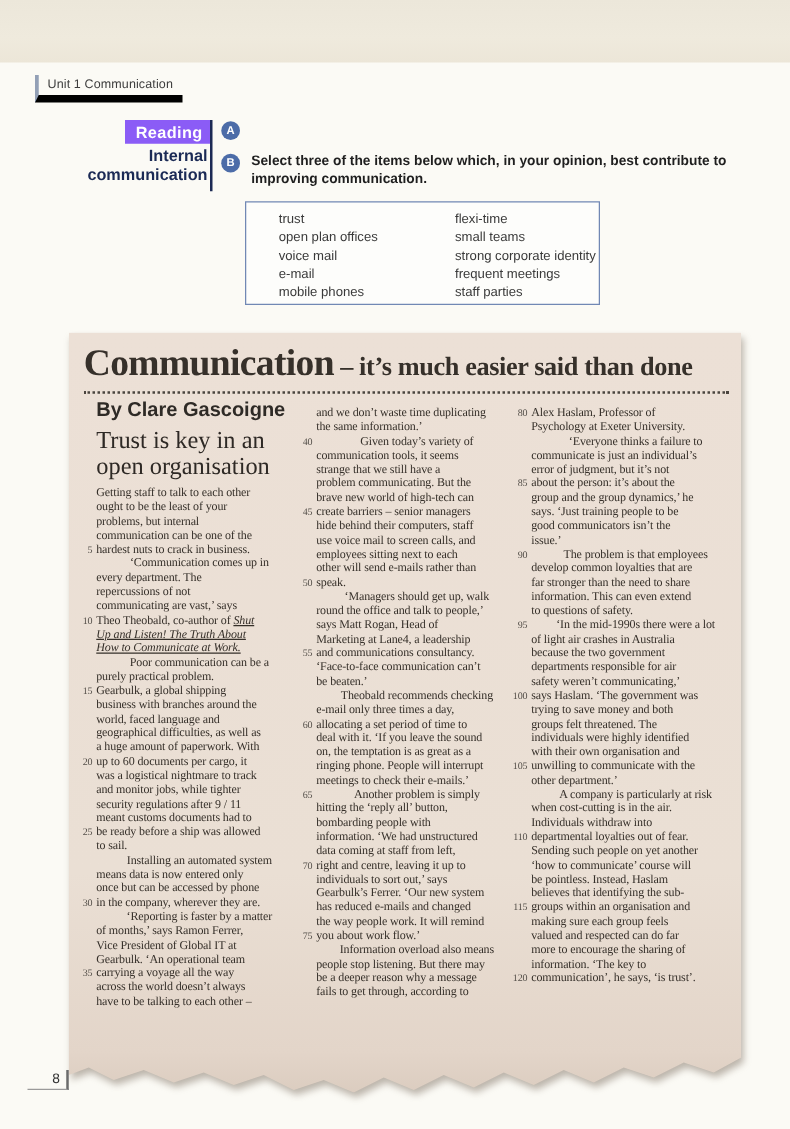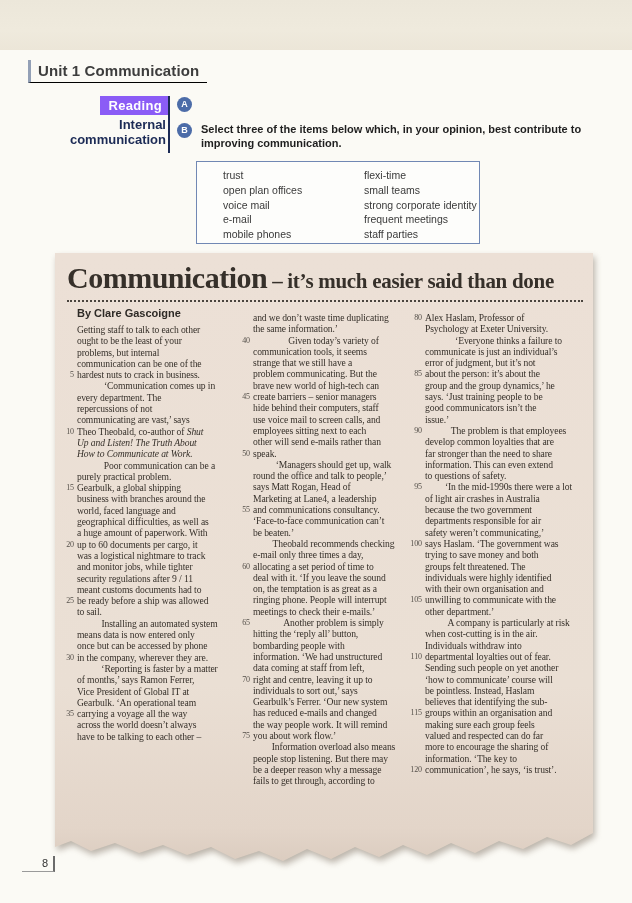--- a/index.html
+++ b/index.html
@@ -10,23 +10,23 @@
   }
   
   .scan-band{
     position:absolute;left:0;top:0;width:632px;height:50px;
     background:linear-gradient(180deg,#ece7da 0%,#efeadd 60%,#ece6d8 100%);
   }
   
   .unit-header{
     position:absolute;left:28px;top:60px;
     border-left:3px solid #93a0b6;
-    border-bottom:1px solid #000000;
+    border-bottom:6px solid #000000;
     padding:2px 8px 3px 7px;
-    font-size:15px;font-weight:bold;color:#3d3d3d;letter-spacing:.1px;
+    font-size:10px;font-weight:normal;color:#3d3d3d;letter-spacing:.1px;
   }
   
   .reading-box{
     position:absolute;left:100px;top:96px;width:68px;height:19px;
     background:#8b5cf6;color:#fff;font-size:13px;font-weight:bold;
     text-align:right;line-height:19px;padding-right:6px;box-sizing:border-box;
     letter-spacing:.3px;
   }
   .head-divider{
     position:absolute;left:168px;top:96px;width:2px;height:57px;background:#1c2a55;
@@ -51,21 +51,21 @@
   .items-box{
     position:absolute;left:196px;top:161px;width:284px;height:83px;
     background:#fdfdfb;border:1.5px solid #7188b4;box-sizing:border-box;
     display:flex;
   }
   .items-col{list-style:none;margin:6px 0 0 0;padding:0;font-size:10.5px;color:#3a3a3a;line-height:14.8px;}
   .items-col.left{margin-left:26px;width:128px;}
   .items-col.right{margin-left:13px;}
   
   .article-wrap{
-    position:absolute;left:55px;top:253px;width:554px;height:618px;
+    position:absolute;left:55px;top:266px;width:554px;height:618px;
     filter:drop-shadow(2px 4px 3px rgba(110,95,80,.45));
   }
   .article{
     width:538px;height:618px;box-sizing:border-box;
     background:linear-gradient(180deg,#ece0d6 0%,#eadfd4 70%,#e3d5c9 93%,#d9cabd 100%);
     clip-path:polygon(0 0,538px 0,538px 580px,516px 592px,492px 584px,468px 596px,444px 588px,420px 600px,396px 590px,372px 602px,348px 592px,324px 604px,300px 594px,276px 606px,252px 596px,228px 608px,204px 598px,180px 606px,156px 594px,132px 602px,108px 592px,84px 600px,60px 590px,36px 598px,16px 588px,0 594px);
     font-family:"Liberation Serif","DejaVu Serif",serif;color:#36302a;
     position:relative;
   }
   .art-title{
@@ -77,31 +77,31 @@
     margin:3px 10px 0 12px;border-bottom:2px dotted #4a443e;height:2px;
   }
   .art-cols{
     display:flex;padding:2px 8px 0 6px;
   }
   .col{box-sizing:border-box;}
   .col1{width:172px;margin-right:4px;}
   .col2{width:168px;margin-right:4px;padding-top:8px;}
   .col3{width:174px;padding-top:8px;}
   .byline{
-    font-family:"Liberation Sans",sans-serif;font-size:11px;font-weight:bold;
+    font-family:"Liberation Sans",sans-serif;font-size:16px;font-weight:bold;
     color:#2e2a26;margin:3px 0 5px 16px;
   }
   .art-heading{
     font-size:19.5px;line-height:20.5px;color:#2e2925;margin:0 0 5px 16px;font-weight:400;
   }
   .tline{display:flex;line-height:11.3px;font-size:9.6px;letter-spacing:-.1px;white-space:nowrap;}
   .lnum{flex:0 0 13px;text-align:right;padding-right:3px;font-size:8px;color:#55504a;}
   .ltxt{flex:1 1 auto;}
   .ltxt.ind{padding-left:9px;text-align:center;}
-  .ltxt em{font-style:italic;}
+  .ltxt em{font-style:italic;text-decoration:underline;}
   .ft-source{
     position:absolute;left:355px;top:538px;width:178px;text-align:center;
     font-size:14px;font-weight:bold;letter-spacing:.6px;color:#332d28;
   }
   
   .pagenum{
     position:absolute;left:22px;top:856px;width:26px;height:15px;
     border-bottom:1px solid #9a9a9a;border-right:2px solid #6b6b6b;
     text-align:right;padding-right:5px;font-size:11px;color:#333;line-height:14px;
   }
@@ -146,20 +146,21 @@
 
 <div class="article-wrap">
   <div class="article">
     <div class="art-title">
       <span class="t-main">Communication</span><span class="t-rest"> – it’s much easier said than done</span>
     </div>
     <div class="art-rule"></div>
     <div class="art-cols">
       <div class="col col1">
         <div class="byline">By Clare Gascoigne</div>
+        <div class="art-heading">Trust is key in an open organisation</div>
         <div>
             <div class="tline">
               <span class="lnum"></span>
               <span class="ltxt">Getting staff to talk to each other</span>
             </div>
             <div class="tline">
               <span class="lnum"></span>
               <span class="ltxt">ought to be the least of your</span>
             </div>
             <div class="tline">

